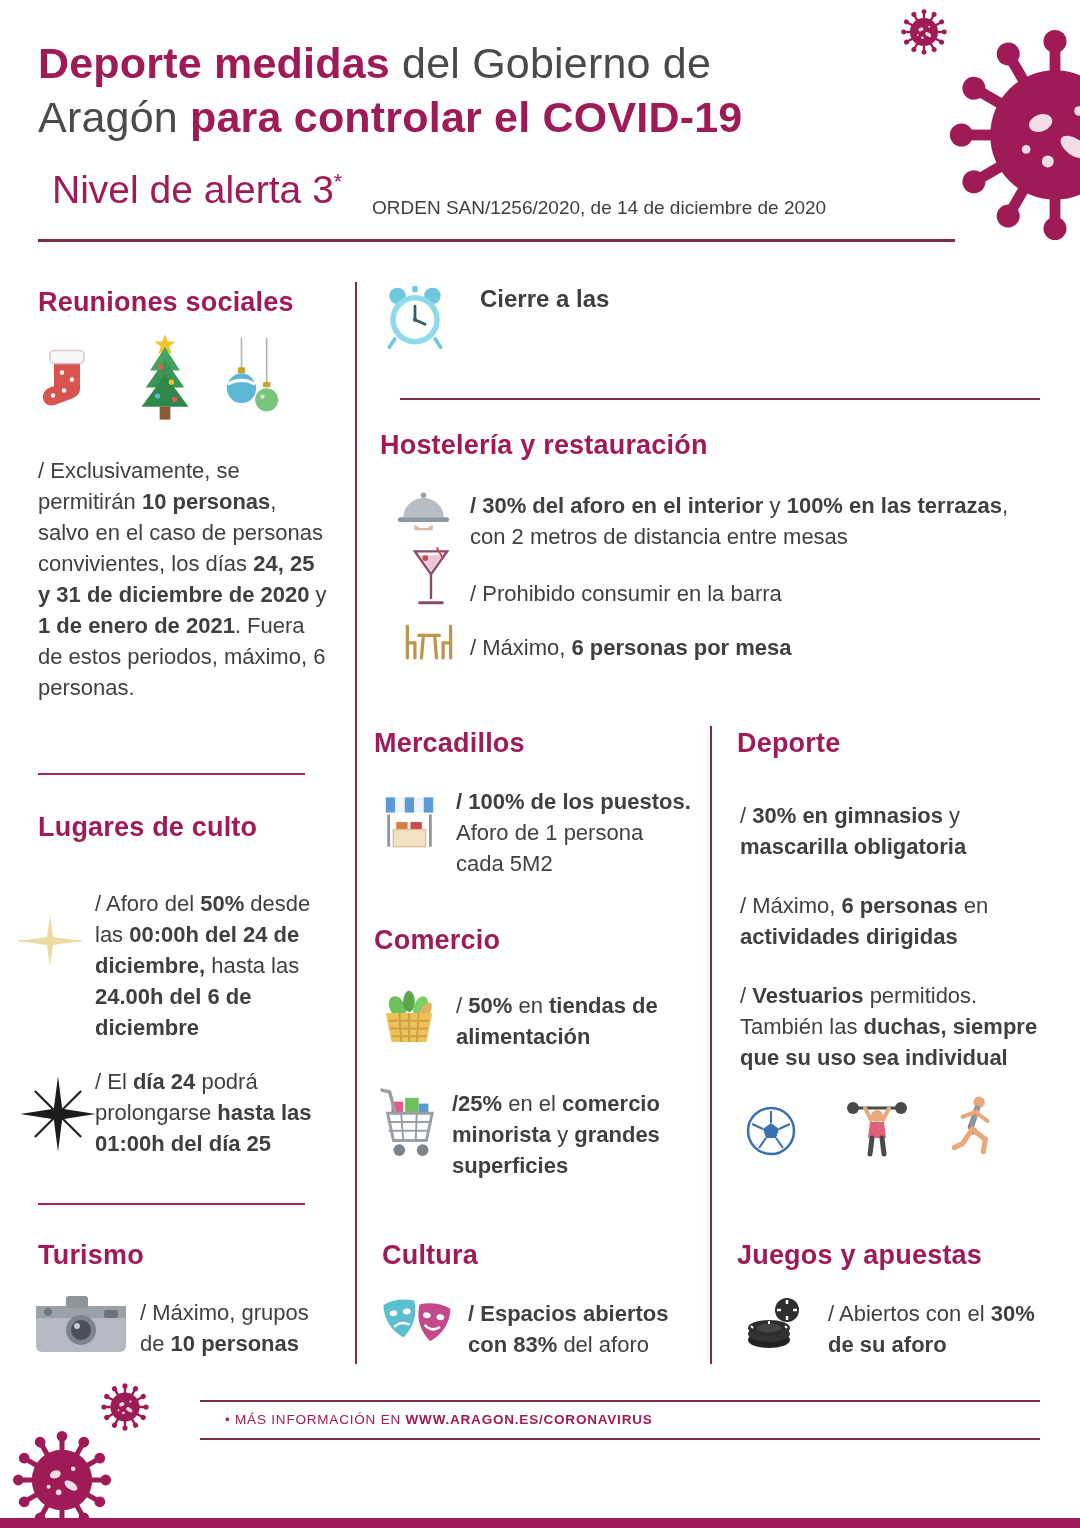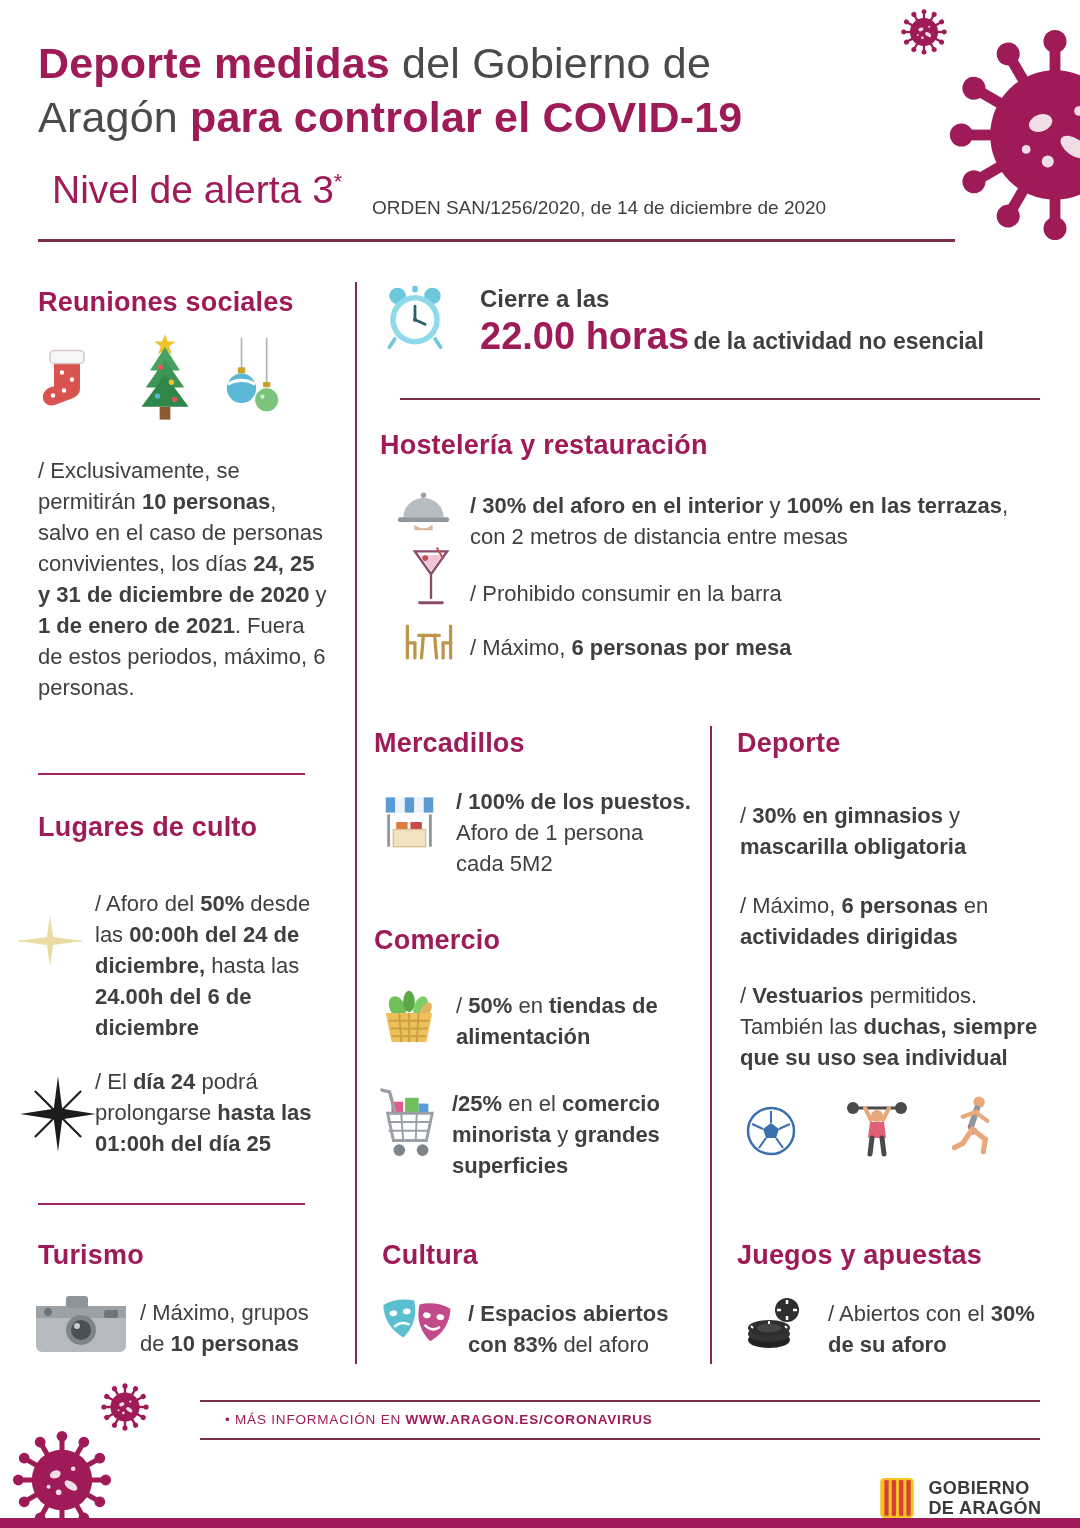--- a/index.html
+++ b/index.html
@@ -371,24 +371,20 @@
   <div class="abs txt" style="left:140px;top:1297px;width:195px"><span class="">/ Máximo, grupos de </span><span class="b ">10 personas</span></div>
 
   <div class="abs vline" style="left:355px;top:282px;height:1082px"></div>
   <div class="abs vline" style="left:710px;top:726px;height:638px"></div>
 
   <svg class="icon abs" style="left:382px;top:283px;width:66px;height:68px">
       <use href="#clock-sym"></use>
     </svg>
   <div class="abs" style="left:480px;top:285px;white-space:nowrap">
     <div class="b" style="font-size:24px;color:var(--text)">Cierre a las</div>
-    <div style="margin-top:2px">
-      <span class="b accent" style="font-size:38px">22.00 horas</span>
-      <span class="b" style="font-size:23px;color:var(--text)"> de la actividad no esencial</span>
-    </div>
   </div>
 
   <div class="abs rule" style="left:400px;top:398px;width:640px;height:2px"></div>
 
   <div class="abs h2" style="left:380px;top:430px">Hostelería y restauración</div>
 
   <svg class="icon abs" style="left:396px;top:488px;width:55px;height:44px">
       <use href="#cloche-sym"></use>
     </svg>
   <div class="abs txt" style="left:470px;top:490px;width:565px"><span class="b ">/ 30% del aforo en el interior</span><span class=""> y </span><span class="b ">100% en las terrazas</span><span class="">, con 2 metros de distancia entre mesas</span></div>
@@ -449,25 +445,16 @@
   <div class="abs footer-info" style="left:225px;top:1412px"><span class="">•   MÁS INFORMACIÓN EN </span><span class="b ">WWW.ARAGON.ES/CORONAVIRUS</span></div>
   <div class="abs rule" style="left:200px;top:1438px;width:840px;height:2px"></div>
 
   <svg class="icon abs" style="left:98px;top:1380px;width:54px;height:54px;color:var(--accent)">
       <use href="#virus-sym"></use>
     </svg>
   <svg class="icon abs" style="left:6px;top:1424px;width:112px;height:112px;color:var(--accent)">
       <use href="#virus-sym"></use>
     </svg>
 
-  <div class="abs" style="left:878px;top:1476px">
-    <svg class="icon" style="width:38px;height:44px;display:inline-block;vertical-align:middle">
-        <use href="#shield-sym"></use>
-      </svg>
-    <div style="display:inline-block;vertical-align:middle;margin-left:8px">
-      <div class="logo-text">GOBIERNO</div>
-      <div class="logo-text">DE ARAGÓN</div>
-    </div>
-  </div>
 
   <div class="abs bottombar" style="left:0;top:1518px;width:1080px;height:10px"></div>
 
 </div>
 
 </body></html>

